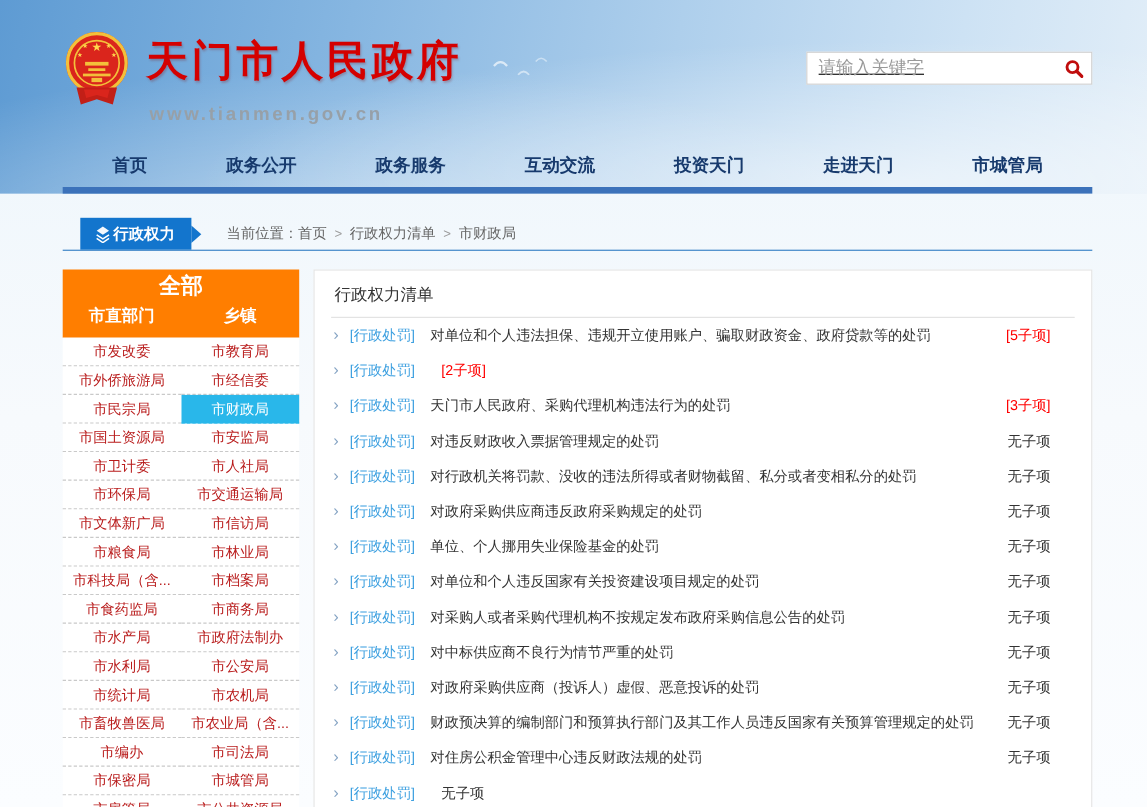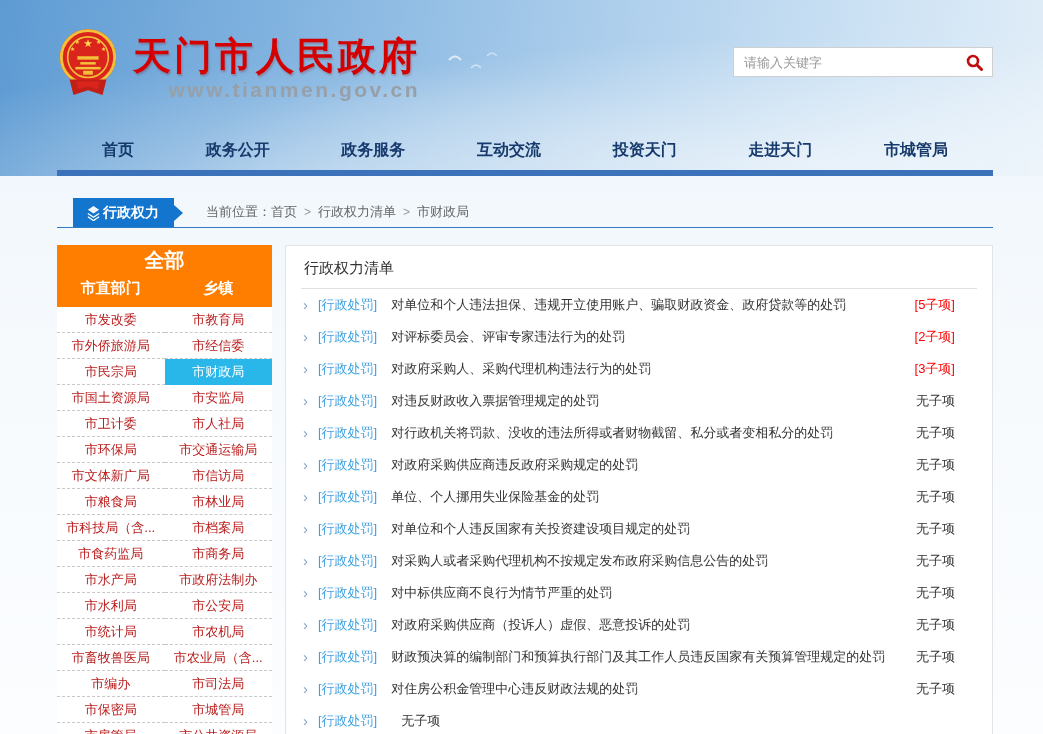--- a/index.html
+++ b/index.html
@@ -13,26 +13,26 @@
     background:
       radial-gradient(ellipse at 78% 95%, rgba(255,255,255,.6), rgba(255,255,255,0) 55%),
       radial-gradient(ellipse at 30% 120%, rgba(255,255,255,.45), rgba(255,255,255,0) 50%),
       linear-gradient(100deg,#5e9bd3 0%,#86b6e1 30%,#aecfec 58%,#cde2f4 82%,#e2eef8 100%);}
   .header-inner{height:130px;}
   .logo-block{position:absolute;left:0;top:27px;display:flex;align-items:flex-start;}
   .emblem{width:62px;height:74px;}
   .title-block{margin-left:14px;padding-top:8px;}
   .site-title{font-size:38px;font-weight:bold;color:#d40000;letter-spacing:3px;line-height:42px;
               text-shadow:1px 2px 2px rgba(130,10,10,.25);}
-  .site-url{font-size:21px;font-weight:bold;color:#97a0a8;letter-spacing:2.5px;margin-top:1px;padding-left:3px;text-align:right;}
+  .site-url{font-size:17px;font-weight:bold;color:#97a0a8;letter-spacing:2.5px;margin-top:17px;padding-left:3px;}
   .birds{position:absolute;left:388px;top:48px;opacity:.65;}
   .search-box{position:absolute;right:0;top:47px;width:258px;height:28px;background:#fff;
               border:1px solid #cfcfcf;display:flex;align-items:center;}
-  .search-input{flex:1;border:none;outline:none;padding:0 10px;font-size:13px;color:#be185d;background:transparent;
-                font-family:"Liberation Sans","DejaVu Sans",sans-serif;}
+  .search-input{flex:1;border:none;outline:none;padding:0 10px;font-size:16px;color:#000000;background:transparent;
+                font-family:"Liberation Sans","DejaVu Sans",sans-serif;text-decoration:underline;}
   .search-input::placeholder{color:#999;}
   .search-btn{width:36px;height:100%;border:none;background:transparent;cursor:pointer;display:flex;
               align-items:center;justify-content:center;padding:0;}
   
   .nav-wrap{position:absolute;bottom:0;left:57px;width:936px;}
   .main-nav{display:flex;justify-content:space-between;align-items:center;height:40px;padding:0 45px;}
   .nav-item{font-size:16px;font-weight:bold;color:#173a6d;text-decoration:none;cursor:pointer;}
   .nav-underline{height:6px;background:#3c72ba;width:100%;}
 
   
@@ -200,27 +200,26 @@
         <div>
             <div class="power-row">
               <span class="chev">›</span>
               <a class="cat" href="#">[行政处罚]</a>
               <a class="ptitle" href="#">对单位和个人违法担保、违规开立使用账户、骗取财政资金、政府贷款等的处罚</a>
               <span class="sub red">[5子项]</span>
             </div>
             <div class="power-row">
               <span class="chev">›</span>
               <a class="cat" href="#">[行政处罚]</a>
-              <a class="ptitle" href="#">对评标委员会、评审专家违法行为的处罚</a>
               <span class="sub red">[2子项]</span>
             </div>
             <div class="power-row">
               <span class="chev">›</span>
               <a class="cat" href="#">[行政处罚]</a>
-              <a class="ptitle" href="#">对政府采购人、采购代理机构违法行为的处罚</a>
+              <a class="ptitle" href="#">天门市人民政府、采购代理机构违法行为的处罚</a>
               <span class="sub red">[3子项]</span>
             </div>
             <div class="power-row">
               <span class="chev">›</span>
               <a class="cat" href="#">[行政处罚]</a>
               <a class="ptitle" href="#">对违反财政收入票据管理规定的处罚</a>
               <span class="sub">无子项</span>
             </div>
             <div class="power-row">
               <span class="chev">›</span>

